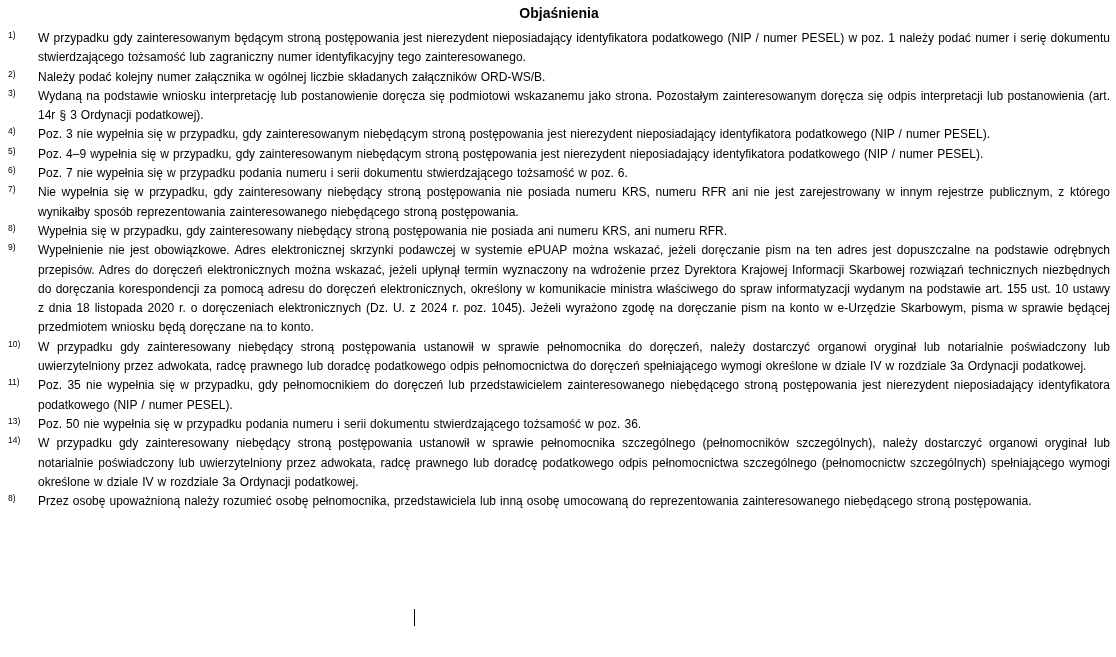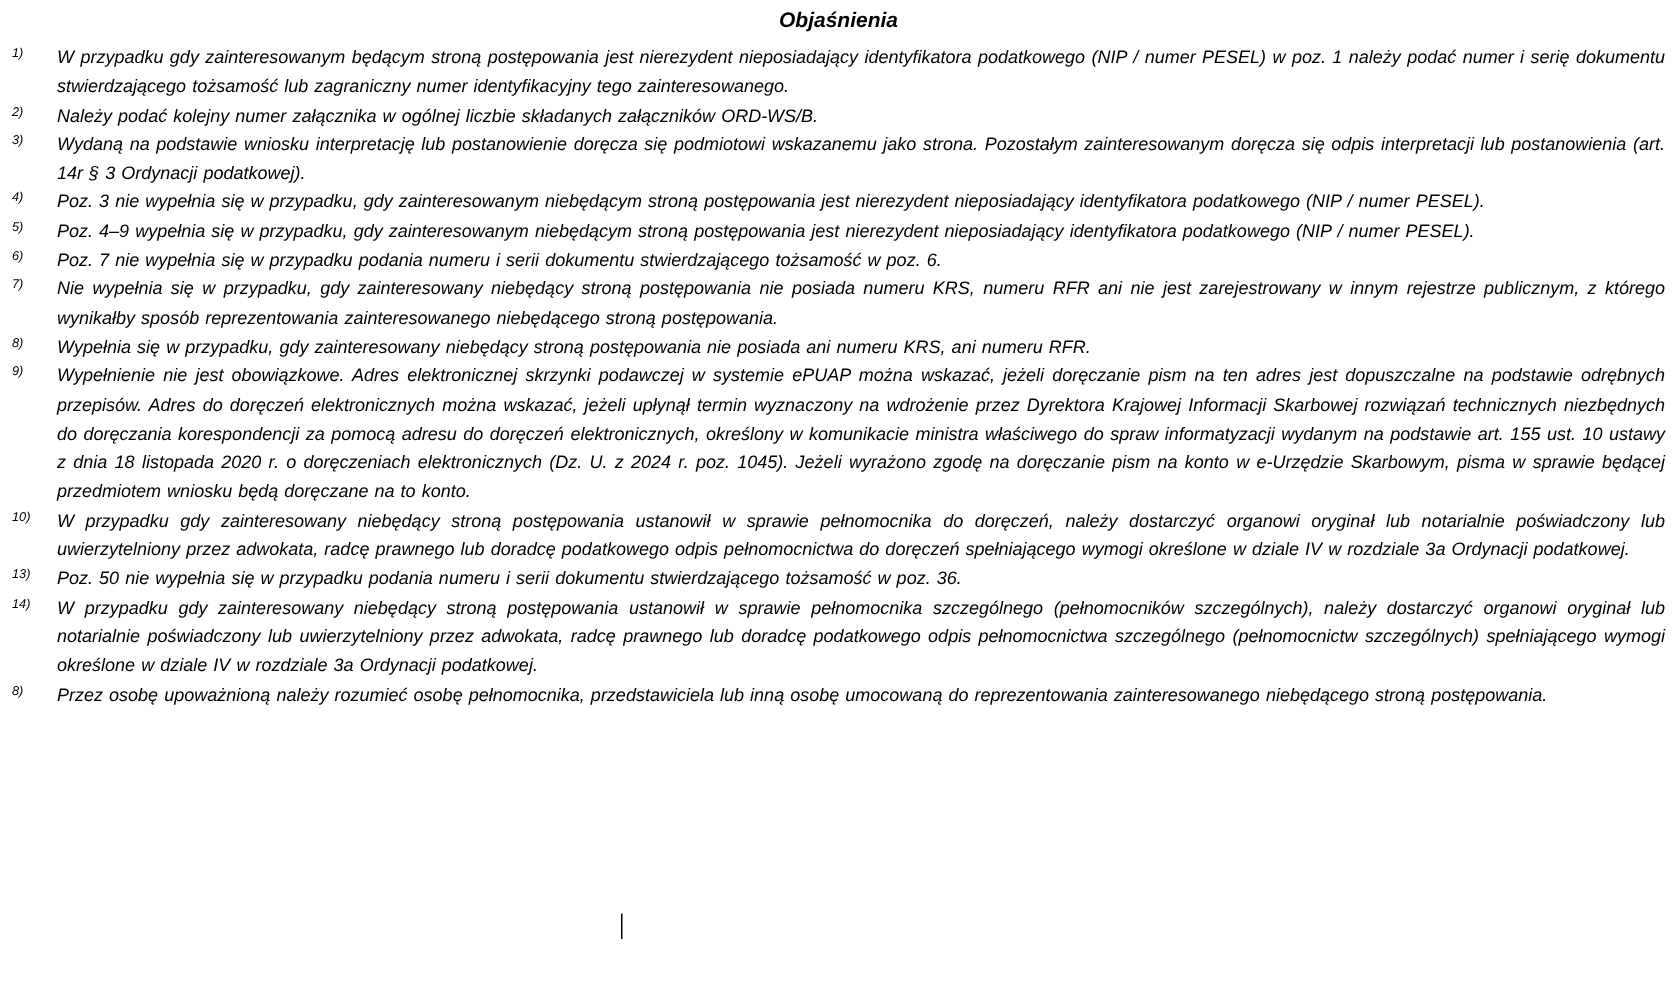--- a/index.html
+++ b/index.html
@@ -12,21 +12,20 @@
     height: 657px;
     font-family: "Liberation Sans", sans-serif;
     color: #000000;
     overflow: hidden;
   }
   .page {
     position: relative;
     width: 1116px;
     box-sizing: border-box;
     padding: 3px 6px 6px 8px;
-    font-style: italic;
   }
   .page-title {
     font-size: 14px;
     font-weight: bold;
     text-align: center;
     margin: 2px 0 8px 0;
   }
   .footnotes-list {
     width: 100%;
   }
@@ -107,20 +106,24 @@
   <div class="footnote">
     <span class="fn-marker">9)</span>
     <div class="fn-text">Wypełnienie nie jest obowiązkowe. Adres elektronicznej skrzynki podawczej w systemie ePUAP można wskazać, jeżeli doręczanie pism na ten adres jest dopuszczalne na podstawie odrębnych przepisów. Adres do doręczeń elektronicznych można wskazać, jeżeli upłynął termin wyznaczony na wdrożenie przez Dyrektora Krajowej Informacji Skarbowej rozwiązań technicznych niezbędnych do doręczania korespondencji za pomocą adresu do doręczeń elektronicznych, określony w komunikacie ministra właściwego do spraw informatyzacji wydanym na podstawie art. 155 ust. 10 ustawy z dnia 18 listopada 2020 r. o doręczeniach elektronicznych (Dz. U. z 2024 r. poz. 1045). Jeżeli wyrażono zgodę na doręczanie pism na konto w e-Urzędzie Skarbowym, pisma w sprawie będącej przedmiotem wniosku będą doręczane na to konto.</div>
   </div>
 
   <div class="footnote">
     <span class="fn-marker">10)</span>
     <div class="fn-text">W przypadku gdy zainteresowany niebędący stroną postępowania ustanowił w sprawie pełnomocnika do doręczeń, należy dostarczyć organowi oryginał lub notarialnie poświadczony lub uwierzytelniony przez adwokata, radcę prawnego lub doradcę podatkowego odpis pełnomocnictwa do doręczeń spełniającego wymogi określone w dziale IV w rozdziale 3a Ordynacji podatkowej.</div>
   </div>
 
+  <div class="footnote">
+    <span class="fn-marker">11)</span>
+    <div class="fn-text">Poz. 35 nie wypełnia się w przypadku, gdy pełnomocnikiem do doręczeń lub przedstawicielem zainteresowanego niebędącego stroną postępowania jest nierezydent nieposiadający identyfikatora podatkowego (NIP / numer PESEL).</div>
+  </div>
 
 
   <div class="footnote">
     <span class="fn-marker">13)</span>
     <div class="fn-text">Poz. 50 nie wypełnia się w przypadku podania numeru i serii dokumentu stwierdzającego tożsamość w poz. 36.</div>
   </div>
 
   <div class="footnote">
     <span class="fn-marker">14)</span>
     <div class="fn-text">W przypadku gdy zainteresowany niebędący stroną postępowania ustanowił w sprawie pełnomocnika szczególnego (pełnomocników szczególnych), należy dostarczyć organowi oryginał lub notarialnie poświadczony lub uwierzytelniony przez adwokata, radcę prawnego lub doradcę podatkowego odpis pełnomocnictwa szczególnego (pełnomocnictw szczególnych) spełniającego wymogi określone w dziale IV w rozdziale 3a Ordynacji podatkowej.</div>

